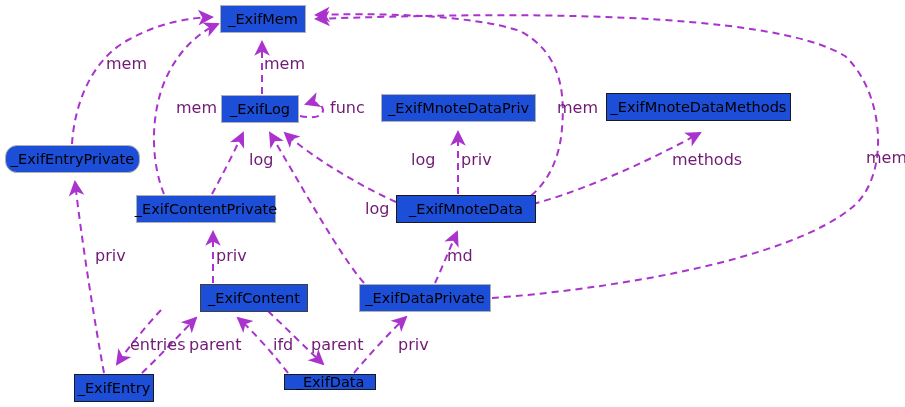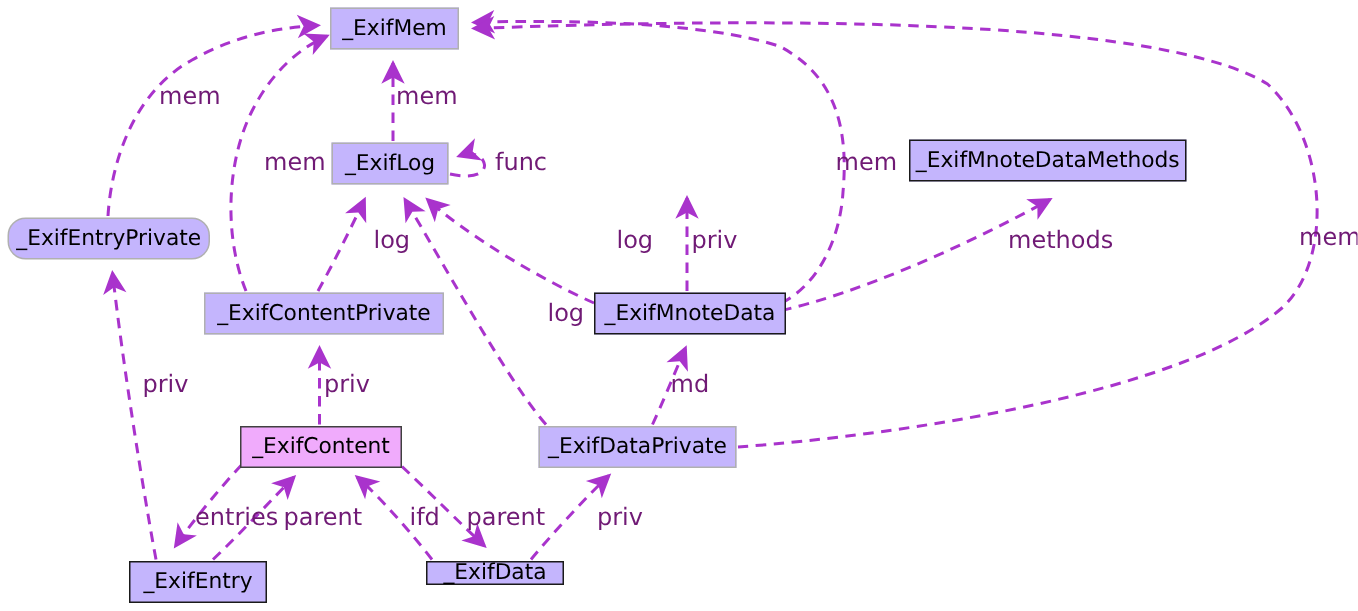--- a/index.html
+++ b/index.html
@@ -7,31 +7,31 @@
     width:905px;height:407px;
     background:#ffffff;
     font-family:"DejaVu Sans","Liberation Sans",sans-serif;
     overflow:hidden;
   }
   #graph{position:relative;width:905px;height:407px;}
   #edges{position:absolute;left:0;top:0;width:905px;height:407px;}
   .node{
     position:absolute;
     box-sizing:border-box;
-    background:#c4b5fd;
+    background:#1d4ed8;
     display:flex;align-items:center;justify-content:center;
     font-size:14.5px;
     color:#000000;
     white-space:nowrap;
     letter-spacing:0px;
     line-height:1;
   }
   .node.gray{border:1px solid #b0b0b0;}
   .node.black{border:1.6px solid #1a1a1a;}
-  .node.hl{background:#f0abfc;border:1.6px solid #404040;}
+  .node.hl{background:#1d4ed8;border:1.6px solid #404040;margin-left:40px;}
   .elabel{
     position:absolute;
     font-size:16px;
     color:#701a75;
     white-space:nowrap;
     line-height:1;
   }
 </style>
 </head>
 <body>
@@ -86,32 +86,33 @@
       <path d="M354,373 C368,356 392,330 406,317"></path>
     </g>
   </svg>
 
   <div class="node gray" style="left:220px;top:5px;width:86px;height:28px;">_ExifMem</div>
 
   <div class="node gray" style="left:5px;top:145px;width:135px;height:28px;border-radius:12px;">_ExifEntryPrivate</div>
 
   <div class="node gray" style="left:221px;top:95px;width:78px;height:28px;">_ExifLog</div>
 
+  <div class="node gray" style="left:381px;top:94px;width:155px;height:28px;">_ExifMnoteDataPriv</div>
 
   <div class="node black" style="left:606px;top:93px;width:185px;height:28px;">_ExifMnoteDataMethods</div>
 
-  <div class="node gray" style="left:136px;top:195px;width:160px;height:28px;">_ExifContentPrivate</div>
+  <div class="node gray" style="left:136px;top:195px;width:140px;height:28px;">_ExifContentPrivate</div>
 
-  <div class="node black" style="left:396px;top:195px;width:128px;height:28px;">_ExifMnoteData</div>
+  <div class="node black" style="left:396px;top:195px;width:140px;height:28px;">_ExifMnoteData</div>
 
   <div class="node hl" style="left:160px;top:284px;width:108px;height:28px;">_ExifContent</div>
 
   <div class="node gray" style="left:359px;top:284px;width:132px;height:28px;">_ExifDataPrivate</div>
 
-  <div class="node black" style="left:74px;top:374px;width:92px;height:28px;margin-left:12px;">_ExifEntry</div>
+  <div class="node black" style="left:74px;top:374px;width:80px;height:28px;">_ExifEntry</div>
 
   <div class="node black" style="left:284px;top:374px;width:92px;height:16px;">_ExifData</div>
 
   <div class="elabel" style="left:106px;top:56px;">mem</div>
   <div class="elabel" style="left:176px;top:100px;">mem</div>
   <div class="elabel" style="left:264px;top:56px;">mem</div>
   <div class="elabel" style="left:557px;top:100px;">mem</div>
   <div class="elabel" style="left:866px;top:150px;">mem</div>
   <div class="elabel" style="left:330px;top:100px;">func</div>
   <div class="elabel" style="left:249px;top:152px;">log</div>

